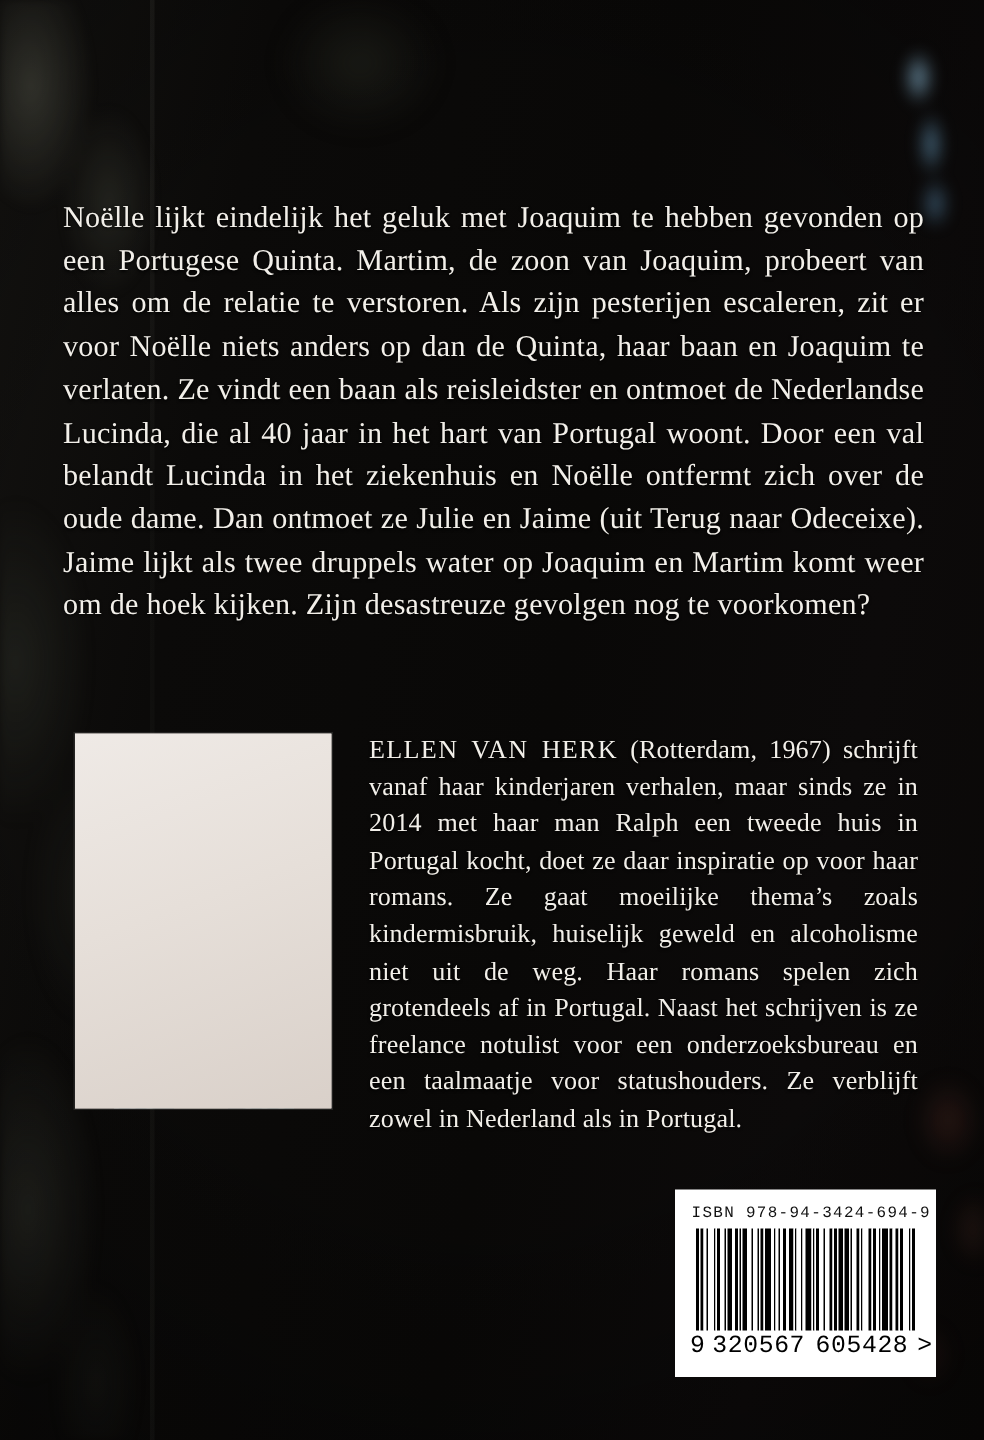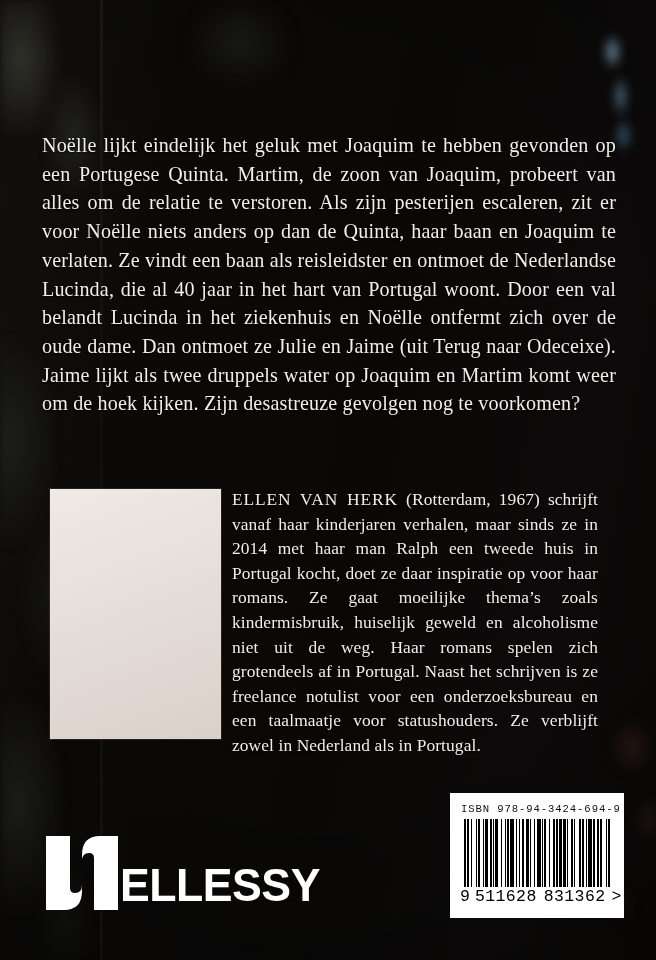--- a/index.html
+++ b/index.html
@@ -106,21 +106,21 @@
   }
   .photo-bg {
     position: absolute;
     inset: 0;
     background: linear-gradient(160deg, #efeae6 0%, #e6dfd9 45%, #d9d0c9 100%);
   }
 
   
   .bio {
     position: absolute;
-    left: 232px;
+    left: 246px;
     top: 487px;
     width: 366px;
     color: #f2efe9;
     font-size: 17.4px;
     line-height: 24.6px;
     text-align: justify;
     text-align-last: left;
     letter-spacing: 0.1px;
     text-shadow: 0 1px 2px rgba(0,0,0,0.9);
   }
@@ -294,26 +294,20 @@
 
       <path d="M24 96 q4 52 20 72 q-16 -6 -24 -34 q-4 -22 4 -38 Z" fill="#dcc79b"></path>
       <path d="M148 96 q-4 52 -20 72 q16 -6 24 -34 q4 -22 -4 -38 Z" fill="#dcc79b"></path>
     </svg>
   </div>
 
   <div class="bio">
     <span class="author-name">ELLEN VAN HERK</span><span> (Rotterdam, 1967) schrijft vanaf haar kinderjaren verhalen, maar sinds ze in 2014 met haar man Ralph een tweede huis in Portugal kocht, doet ze daar inspiratie op voor haar romans. Ze gaat moeilijke thema’s zoals kindermisbruik, huiselijk geweld en alcoholisme niet uit de weg. Haar romans spelen zich grotendeels af in Portugal. Naast het schrijven is ze freelance notulist voor een onderzoeksbureau en een taalmaatje voor statushouders. Ze verblijft zowel in Nederland als in Portugal.</span>
   </div>
 
-  <div class="logo">
-    <svg class="logo-mark" width="72" height="74" viewBox="0 0 72 74">
-      <path fill="#ffffff" d="M0 0 h24 v52 q0 5 5 5 q7 0 7 -8 v-30 q0 -19 18 -19 h18 v74 h-24 v-52 q0 -5 -5 -5 q-7 0 -7 8 v30 q0 19 -18 19 h-18 Z"></path>
-    </svg>
-    <span class="logo-word">ELLESSY</span>
-  </div>
 
   <div class="barcode-box">
     <div class="barcode-isbn">ISBN 978-94-3424-694-9</div>
     <div class="barcode-bars" id="bars">
         <span style="width: 2.33071px; background: rgb(0, 0, 0);"></span>
         <span style="width: 1.16535px; background: rgb(255, 255, 255);"></span>
         <span style="width: 1.16535px; background: rgb(0, 0, 0);"></span>
         <span style="width: 2.33071px; background: rgb(255, 255, 255);"></span>
         <span style="width: 1.16535px; background: rgb(0, 0, 0);"></span>
         <span style="width: 3.49606px; background: rgb(255, 255, 255);"></span>
@@ -387,19 +381,19 @@
         <span style="width: 1.16535px; background: rgb(255, 255, 255);"></span>
         <span style="width: 2.33071px; background: rgb(0, 0, 0);"></span>
         <span style="width: 3.49606px; background: rgb(255, 255, 255);"></span>
         <span style="width: 1.16535px; background: rgb(0, 0, 0);"></span>
         <span style="width: 1.16535px; background: rgb(255, 255, 255);"></span>
         <span style="width: 2.33071px; background: rgb(0, 0, 0);"></span>
         <span style="width: 1.16535px; background: rgb(255, 255, 255);"></span>
       </div>
     <div class="barcode-digits">
       <span class="bd-lead">9</span>
-      <span class="bd-left">511628</span>
-      <span class="bd-right">831362</span>
+      <span class="bd-left">320567</span>
+      <span class="bd-right">605428</span>
       <span class="bd-gt">&gt;</span>
     </div>
   </div>
 
 </div>
 
 </body></html>

